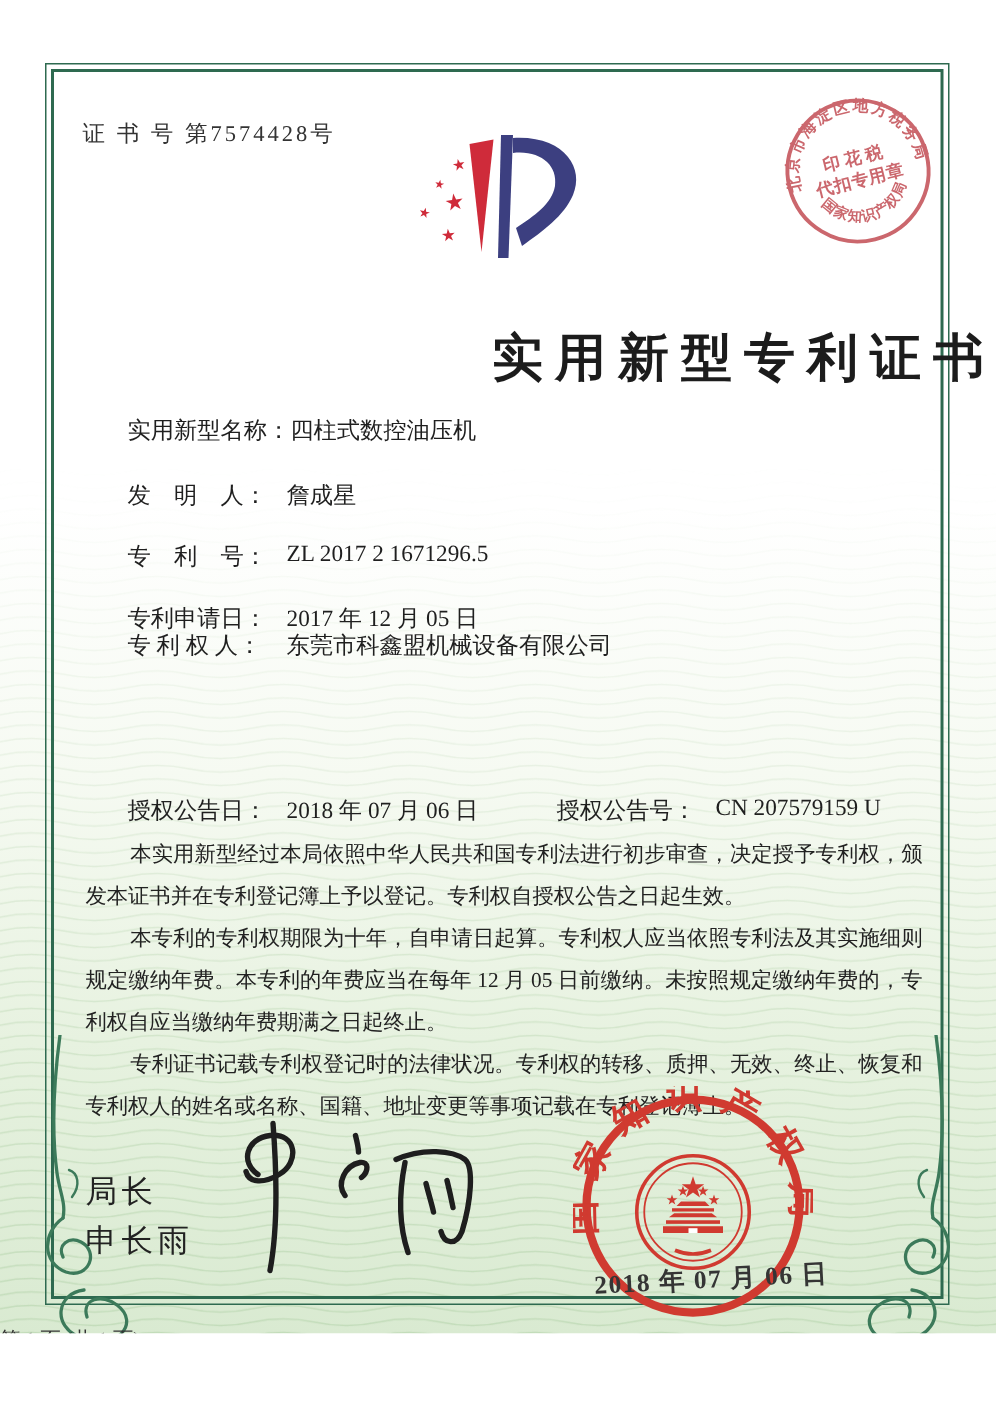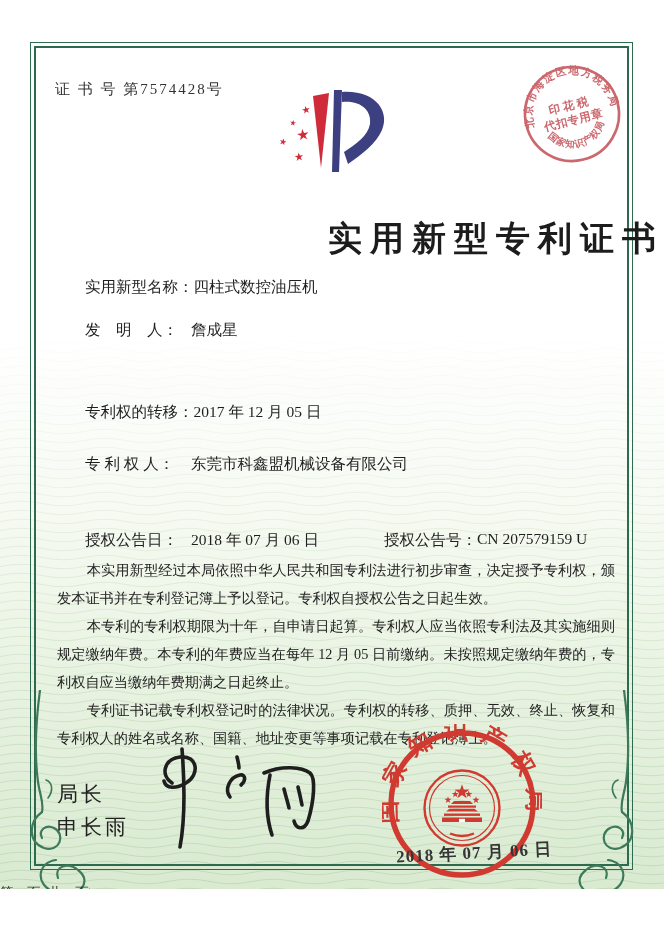--- a/index.html
+++ b/index.html
@@ -14,21 +14,21 @@
   .frame-outer{position:absolute;left:30px;top:42px;right:31px;bottom:19px;border:1px solid #2e6a50;}
   .frame-inner{position:absolute;left:3px;top:3px;right:3px;bottom:3px;border:2px solid #2e6a50;}
   .cert-no{position:absolute;left:55px;top:80px;font-size:15px;letter-spacing:2px;color:#333;}
   .logo{position:absolute;left:268px;top:86px;}
   .stamp{position:absolute;left:517px;top:59px;transform:rotate(-14deg);opacity:.88;}
   .title{position:absolute;left:0;right:0;top:184px;text-align:right;
     font-size:34px;font-weight:bold;letter-spacing:8px;color:#1c1c1c;margin-top:32px;}
   .row{position:absolute;left:57px;width:560px;font-size:15.5px;display:flex;color:#1f1f1f;}
   .lab{display:inline-block;min-width:106px;white-space:nowrap;margin-left:28px;}
   .val{white-space:pre-line;max-width:452px;}
-  .grp2{position:absolute;left:286px;top:0;display:flex;text-align:right;}
+  .grp2{position:absolute;left:286px;top:0;display:flex;}
   .paras{position:absolute;left:57px;top:556px;width:558px;font-size:14.2px;
     line-height:28px;text-align:justify;color:#222;}
   .paras p{margin:0;text-indent:2.1em;}
   .signer{position:absolute;left:57px;top:778px;font-size:21px;letter-spacing:3px;line-height:33px;color:#222;}
   .handwriting{position:absolute;left:142px;top:745px;}
   .seal{position:absolute;left:382px;top:724px;}
   .seal-date{position:absolute;left:396px;top:840px;width:210px;font-size:17px;
     letter-spacing:1px;color:#353535;transform:rotate(-3deg);font-weight:bold;}
   .footer{position:absolute;left:0;right:0;top:884px;text-align:left;font-size:13.5px;color:#333;}
   .orn{position:absolute;}
@@ -107,25 +107,29 @@
   <div class="title">实用新型专利证书</div>
 
   <div class="row" style="top:277px">
     <span class="lab">实用新型名称：</span>
     <span class="val">四柱式数控油压机</span>
   </div>
   <div class="row" style="top:320px">
     <span class="lab">发　明　人：</span>
     <span class="val">詹成星</span>
   </div>
+  <div class="row" style="top:361px">
+    <span class="lab">专　利　号：</span>
+    <span class="val">ZL 2017 2 1671296.5</span>
+  </div>
   <div class="row" style="top:402px">
-    <span class="lab">专利权的转移：</span>
+    <span class="lab">专利申请日：</span>
     <span class="val">2017 年 12 月 05 日</span>
   </div>
-  <div class="row" style="top:454px">
+  <div class="row" style="top:420px">
     <span class="lab">专 利 权 人：</span>
     <span class="val">东莞市科鑫盟机械设备有限公司</span>
   </div>
   <div class="row" style="top:530px">
     <span class="lab">授权公告日：</span>
     <span class="val">2018 年 07 月 06 日</span>
     <span class="grp2">
       <span class="lab">授权公告号：</span>
       <span class="val">CN 207579159 U</span>
     </span>

